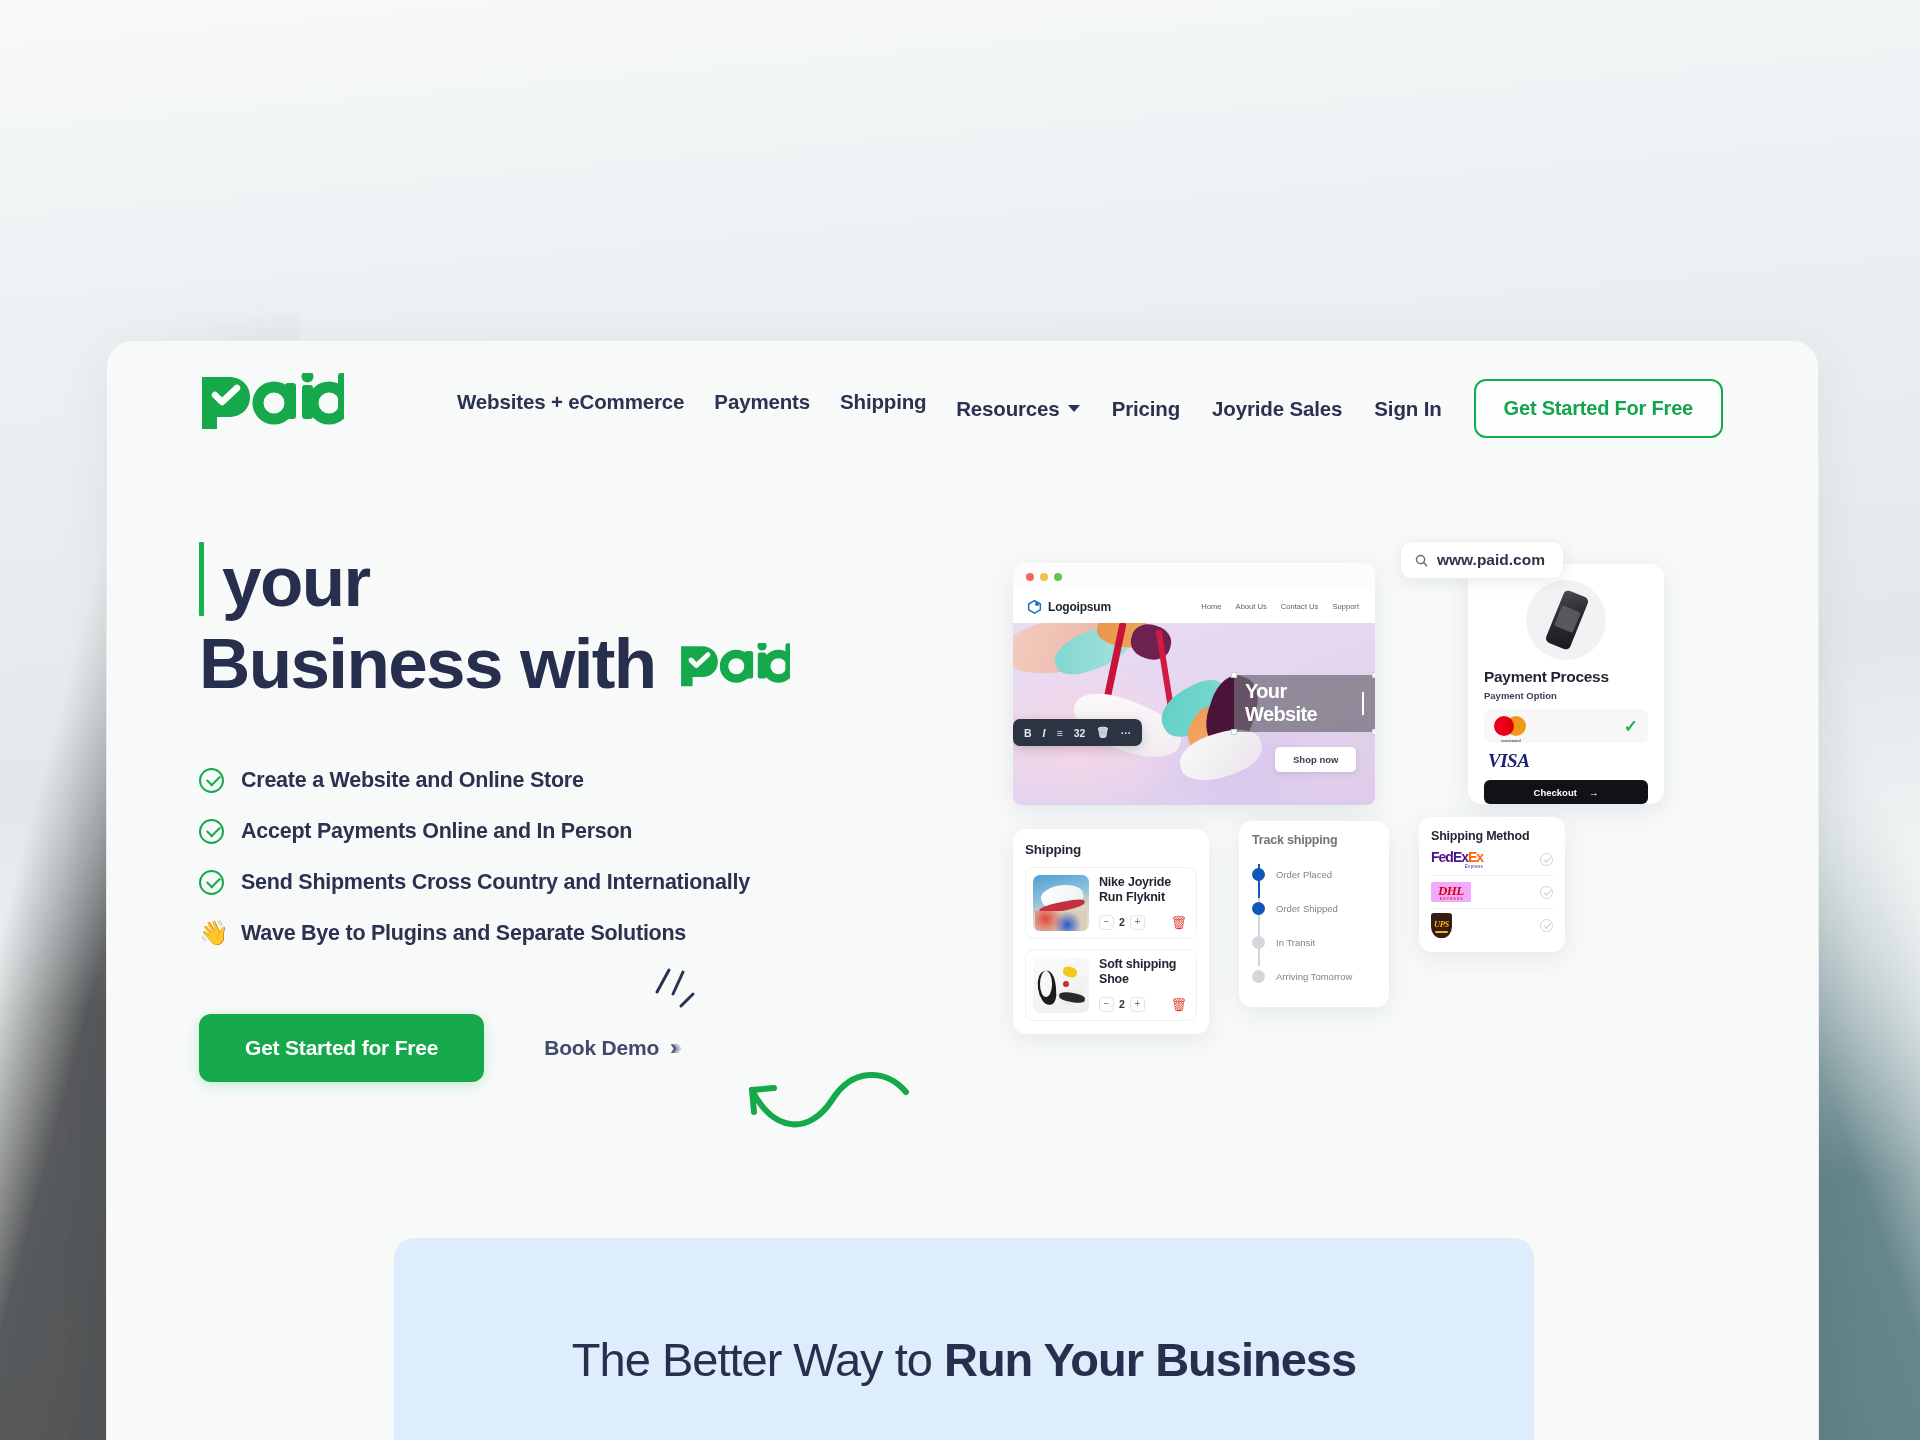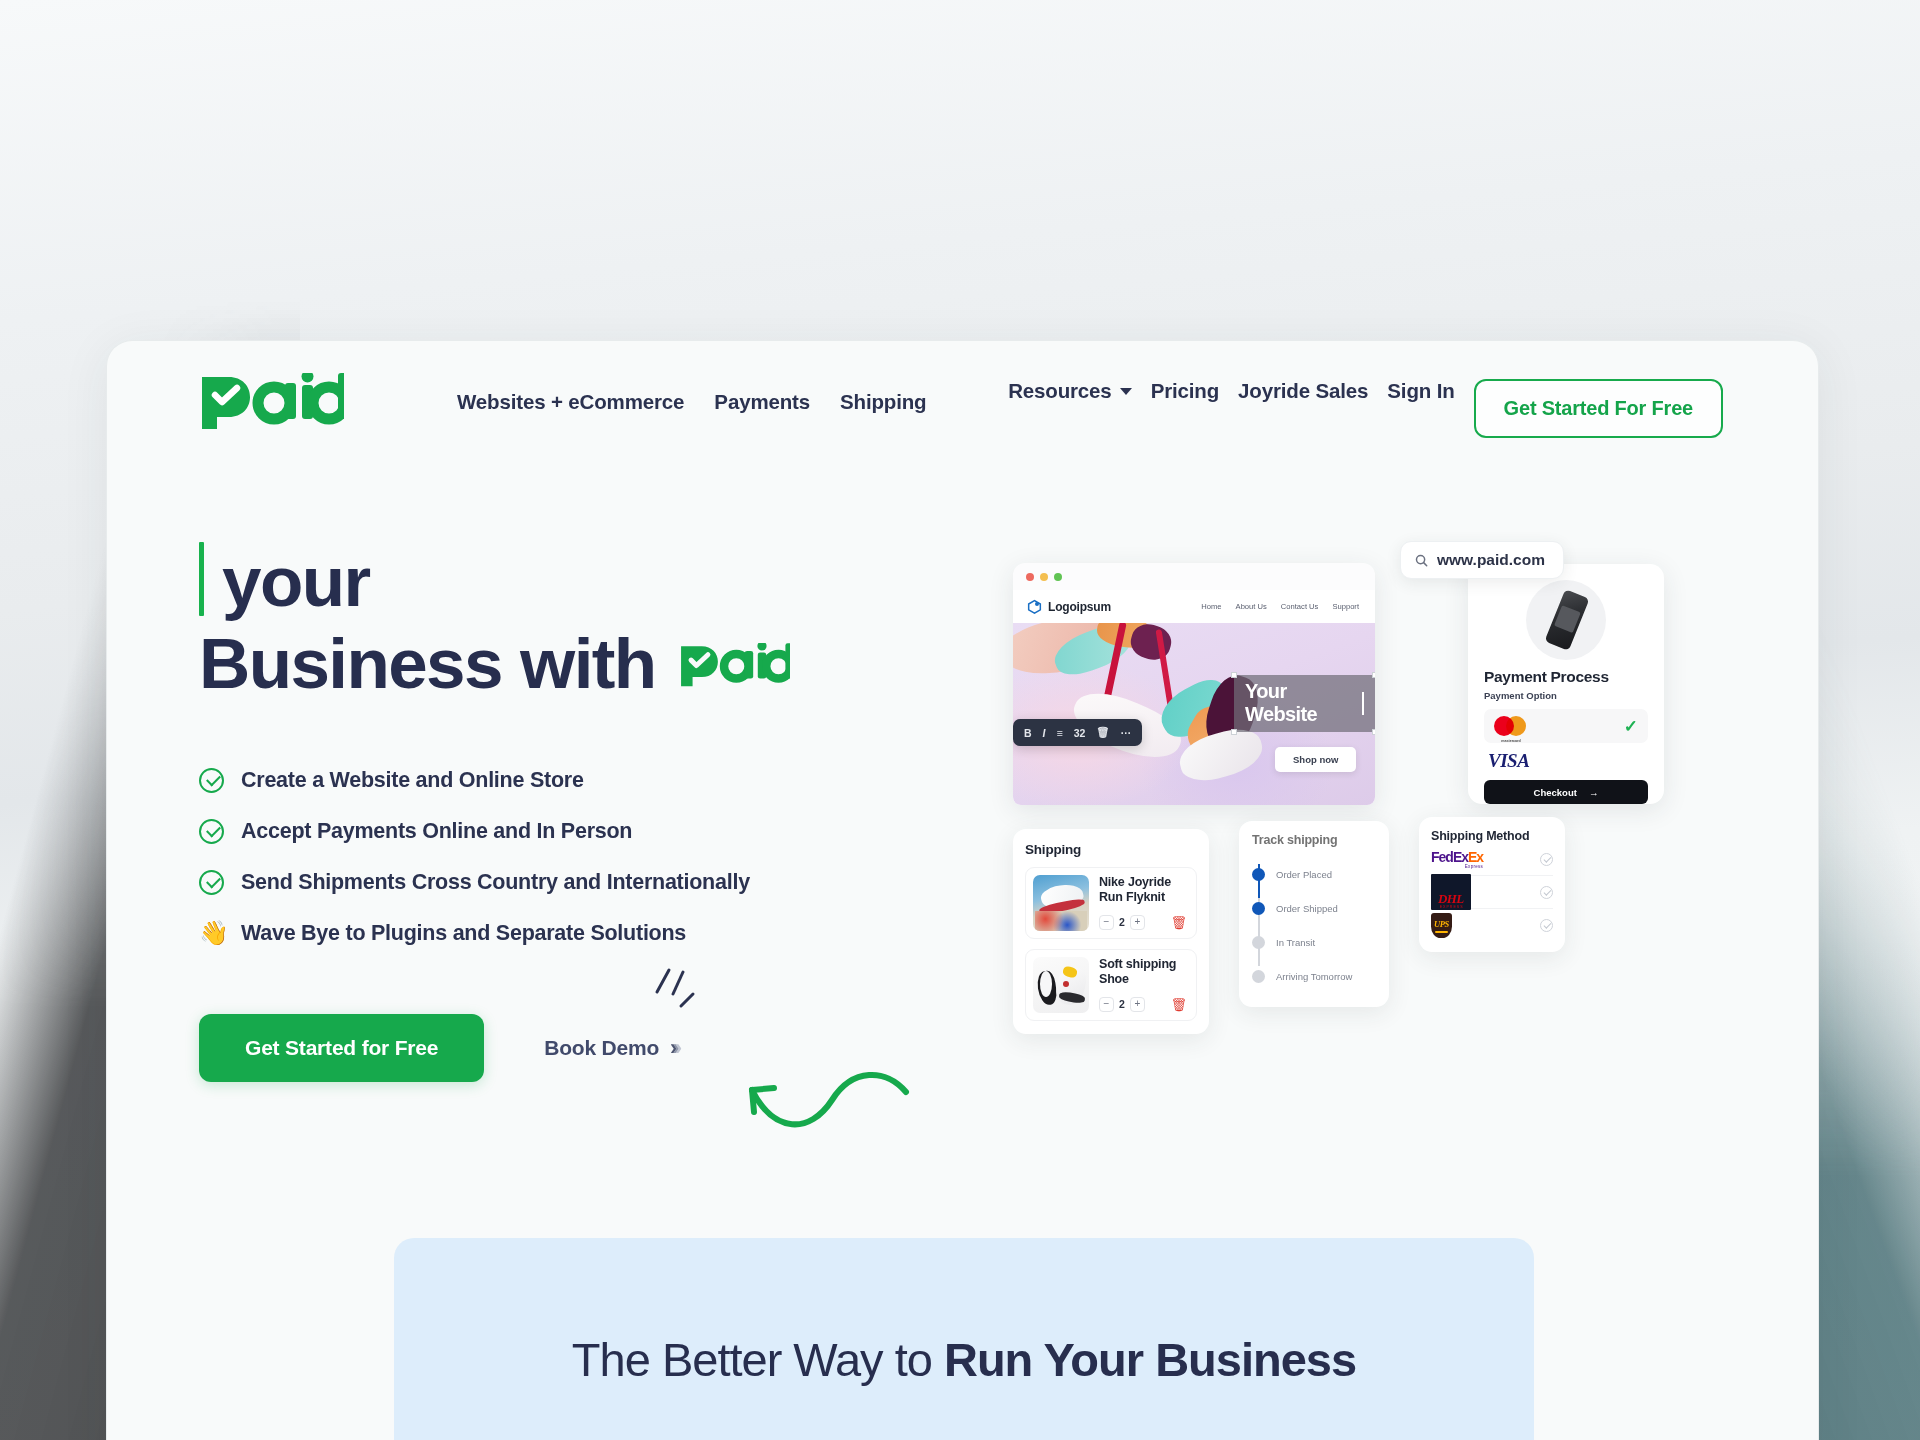--- a/index.html
+++ b/index.html
@@ -50,21 +50,21 @@
   .nav-left {
     position: absolute; left: 350px; top: 49px;
     display: flex; gap: 30px; align-items: center;
   }
   .nav-left a, .nav-right a {
     color: #2b3250; font-size: 20.5px; font-weight: 600;
     text-decoration: none; white-space: nowrap; letter-spacing: -.15px;
   }
   .nav-right {
     position: absolute; right: 95px; top: 38px;
-    display: flex; gap: 19px; align-items: flex-start;
+    display: flex; gap: 32px; align-items: center;
   }
   .nav-item-drop { display: flex; align-items: center; gap: 8px; }
   .caret {
     width: 0; height: 0; border-left: 6px solid transparent;
     border-right: 6px solid transparent; border-top: 7px solid #2b3250;
   }
   .cta-outline {
     border: 2px solid #17aa4c; border-radius: 12px;
     padding: 16px 28px; color: #14a44a; font-size: 20px; font-weight: 700;
     background: #fdfefe; white-space: nowrap; cursor: pointer;
@@ -277,21 +277,21 @@
   .sel-circle::after {
     content: ""; position: absolute; left: 3px; top: 3.2px;
     width: 5.5px; height: 3px; border-left: 1.2px solid #c3c8d0;
     border-bottom: 1.2px solid #c3c8d0; transform: rotate(-45deg);
   }
   .fedex { font-size: 14px; font-weight: 700; letter-spacing: -1px; line-height: 1; }
   .fedex .fed { color: #4d148c; }
   .fedex .ex { color: #ff6600; }
   .fedex-sub { font-size: 4.5px; color: #4d148c; text-align: right; letter-spacing: .3px; }
   .dhl {
-    background: #0f172a; padding: 18px 7px 1px; border-radius: 1px; display: inline-block;
+    background: #f0abfc; padding: 2px 7px 1px; border-radius: 1px; display: inline-block;
   }
   .dhl-text {
     font-family: "Liberation Serif", serif; font-style: italic; font-weight: 700;
     font-size: 13px; color: #d40511; letter-spacing: -.6px; line-height: 1;
   }
   .dhl-sub { font-size: 3.6px; color: #d40511; text-align: right; letter-spacing: 1px; }
   .ups {
     width: 21px; height: 25px; background: #351c15;
     border-radius: 3px 3px 46% 46%; display: flex; align-items: center;
     justify-content: center; position: relative;

